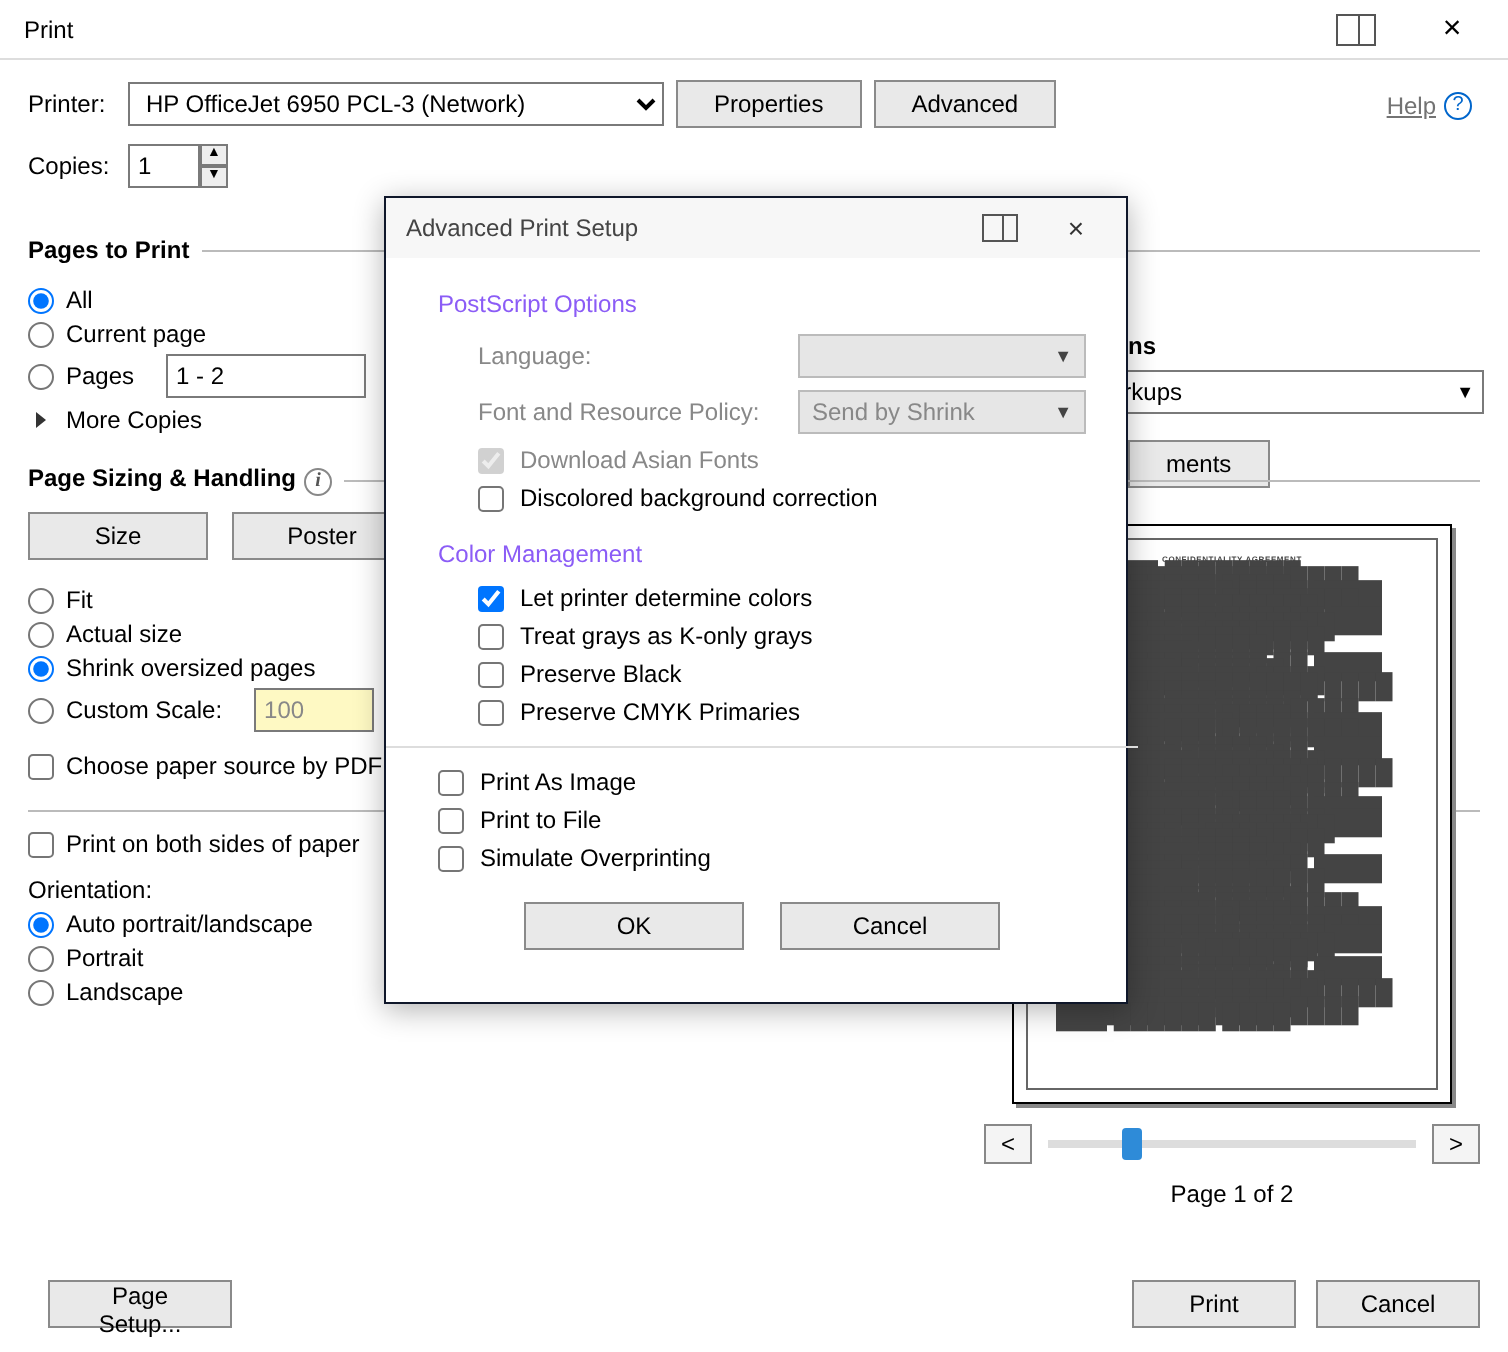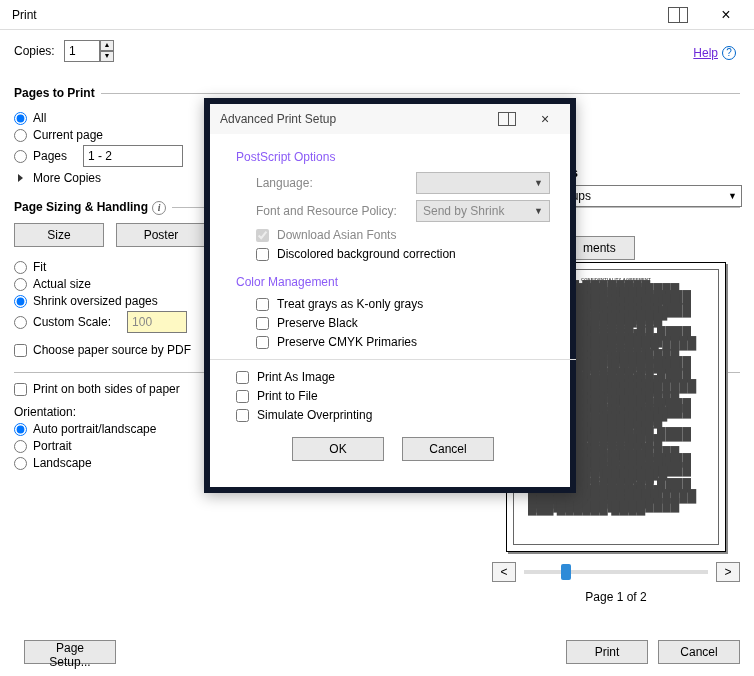--- a/index.html
+++ b/index.html
@@ -8,21 +8,21 @@
   .titlebar { height: 30px; display: flex; align-items: center; padding: 0 8px; border-bottom: 1px solid #ddd; }
   .titlebar .title { flex: 1; padding-left: 4px; }
   .titlebar .tb-icon { width: 20px; height: 16px; border: 1px solid #555; margin-right: 18px; position: relative; }
   .titlebar .tb-icon::after { content:""; position:absolute; right:-1px; top:-1px; width:8px; height:16px; border-left:1px solid #555;}
   .titlebar .close { width: 40px; text-align: center; font-size: 16px; }
   .content { padding: 10px 14px; position: relative; }
   .row { display: flex; align-items: center; gap: 6px; margin-bottom: 8px; }
   label.lbl { display: inline-block; }
   select.flat, input.flat { border: 1px solid #7a7a7a; background: #fff; height: 22px; padding: 1px 4px; }
   .btn { height: 24px; background: #e9e9e9; border: 1px solid #8a8a8a; padding: 0 18px; cursor: pointer; }
-  .help { color: #6d28d9; text-decoration: underline; cursor: pointer; }
+  .help { color: #737373; text-decoration: underline; cursor: pointer; }
   .help-wrap { position:absolute; right:18px; top:46px; display:flex; align-items:center; gap:4px;}
   .help-q { width:14px; height:14px; border:1px solid #0066cc; border-radius:50%; color:#0066cc; font-size:10px; text-align:center; line-height:12px;}
   .spin { display:inline-flex; }
   .spin input { width: 36px; text-align:left; }
   .spin .arrows { display:flex; flex-direction:column; }
   .spin .arrows div { width:14px; height:11px; border:1px solid #7a7a7a; font-size:7px; line-height:8px; text-align:center; background:#eee; cursor:pointer;}
   fieldset.group { border:1px solid #bbb; border-left:none; border-right:none; border-bottom:none; margin:12px 0 6px; padding:8px 0 0; position:relative;}
   fieldset.group legend { padding:0 6px 0 0; font-weight:bold; background:#fff;}
   .info-i { display:inline-block; width:14px; height:14px; border:1px solid #888; border-radius:50%; font-style:italic; font-family:Georgia,serif; font-size:10px; text-align:center; line-height:12px; color:#555; margin-left:4px;}
   .radio, .check { display:flex; align-items:center; gap:6px; margin:3px 0; }
@@ -37,45 +37,45 @@
   .preview-doc p { margin:2px 0; }
   .nav-row { display:flex; align-items:center; justify-content:center; gap:8px; }
   .nav-btn { width:24px; height:20px; border:1px solid #888; background:#f4f4f4; text-align:center; line-height:18px; cursor:pointer;}
   .slider { flex:1; height:4px; background:#ddd; position:relative; }
   .slider .thumb { position:absolute; left:20%; top:-6px; width:10px; height:16px; background:#2e8bd8; border-radius:2px;}
   .page-of { text-align:center; margin-top:8px; }
   .bottom-bar { position:absolute; bottom:12px; left:14px; right:14px; display:flex; }
   .bottom-bar .spacer { flex:1; }
   .bottom-bar .btn { width:82px; margin-left:10px;}
   
-  .modal { position:absolute; left:204px; top:98px; width:372px; background:#f0f0f0; border:6px solid #0f172a; box-shadow:0 3px 14px rgba(0,0,0,0.3); z-index:50;}
+  .modal { position:absolute; left:192px; top:98px; width:372px; background:#f0f0f0; border:1px solid #0f172a; box-shadow:0 3px 14px rgba(0,0,0,0.3); z-index:50;}
   .modal .m-titlebar { height:30px; display:flex; align-items:center; padding:0 10px; background:#f7f7f7;}
   .modal .m-titlebar .m-title { flex:1; color:#444;}
   .modal .m-titlebar .m-icon { width:18px; height:14px; border:1px solid #555; margin-right:14px; position:relative;}
   .modal .m-titlebar .m-icon::after { content:""; position:absolute; right:-1px; top:-1px; width:7px; height:14px; border-left:1px solid #555;}
   .modal .m-close { width:30px; text-align:center; font-size:14px; color:#333; cursor:pointer;}
   .modal .m-body { padding:10px 20px 12px 26px; background:#fff; }
   .m-group-title { color:#8b5cf6; margin:6px 0 8px;}
   .m-indent { margin-left:20px; }
   .m-row { display:flex; align-items:center; gap:10px; margin:6px 0;justify-content:center;}
   .m-row .mlabel { color:#888; width:150px;}
   .m-select { flex:1; height:22px; border:1px solid #9a9a9a; background:#eee; padding:0 6px; display:flex; align-items:center; justify-content:space-between;}
   .m-select.disabled { color:#888; background:#e6e6e6; border-color:#bbb;}
   .m-select .chev { font-size:9px; color:#444;}
   .m-check { display:flex; align-items:center; gap:8px; margin:5px 0;}
   .m-check input { margin:0;}
   .m-check.disabled { color:#888;}
   .m-hr { border:none; border-top:1px solid #ddd; margin:10px -26px 10px -26px;}
   .m-footer { display:flex; justify-content:center; gap:18px; padding:10px 0 14px; background:#fff;}
-  .m-footer .btn { width:92px;}
+  .m-footer .btn { width:110px;}
   input[disabled].flat { background:#fef9c3; color:#888;}
   .tri { display:inline-block; width:0; height:0; border-top:4px solid transparent; border-bottom:4px solid transparent; border-left:5px solid #333; margin-right:4px;}
   .comm-combo { position:absolute; left:550px; top:155px; width:192px; height:22px; border:1px solid #7a7a7a; display:flex; align-items:center; padding:0 4px; justify-content:space-between; background:#fff;}
   .comm-combo .chev { font-size:9px;}
-  .comm-btn { position:absolute; left:564px; top:206px; }
+  .comm-btn { position:absolute; left:564px; top:190px; }
   .comm-head { position:absolute; left:564px; top:136px; font-weight:bold;}
   .grayscale-row { display:flex; align-items:center; gap:6px; position:absolute; left:328px; top:80px;}
 </style>
 </head>
 <body>
 
 <div class="window">
 
   <div class="titlebar">
     <span class="title">Print</span>
@@ -83,20 +83,28 @@
     <span class="close">×</span>
   </div>
 
   <div class="help-wrap">
     <span class="help">Help</span>
     <span class="help-q">?</span>
   </div>
 
   <div class="content">
 
+    <div class="row">
+      <label class="lbl" style="width:44px">Printer:</label>
+      <select class="flat" style="width:268px">
+        <option>HP OfficeJet 6950 PCL-3 (Network)</option>
+      </select>
+      <button class="btn">Properties</button>
+      <button class="btn">Advanced</button>
+    </div>
 
     <div class="row">
       <label class="lbl" style="width:44px">Copies:</label>
       <span class="spin">
         <input class="flat" value="1" style="">
         <span class="arrows">
           <div>▲</div>
           <div>▼</div>
         </span>
       </span>
@@ -258,20 +266,24 @@
           </div>
         <div class="m-check">
             <input type="checkbox" style="">
             <span>Discolored background correction</span>
           </div>
       </div>
 
       <div class="m-group-title" style="margin-top:14px">Color Management</div>
       <div class="m-indent">
         <div class="m-check">
+            <input type="checkbox" checked="" style="">
+            <span>Let printer determine colors</span>
+          </div>
+        <div class="m-check">
             <input type="checkbox" style="">
             <span>Treat grays as K-only grays</span>
           </div>
         <div class="m-check">
             <input type="checkbox" style="">
             <span>Preserve Black</span>
           </div>
         <div class="m-check">
             <input type="checkbox" style="">
             <span>Preserve CMYK Primaries</span>

